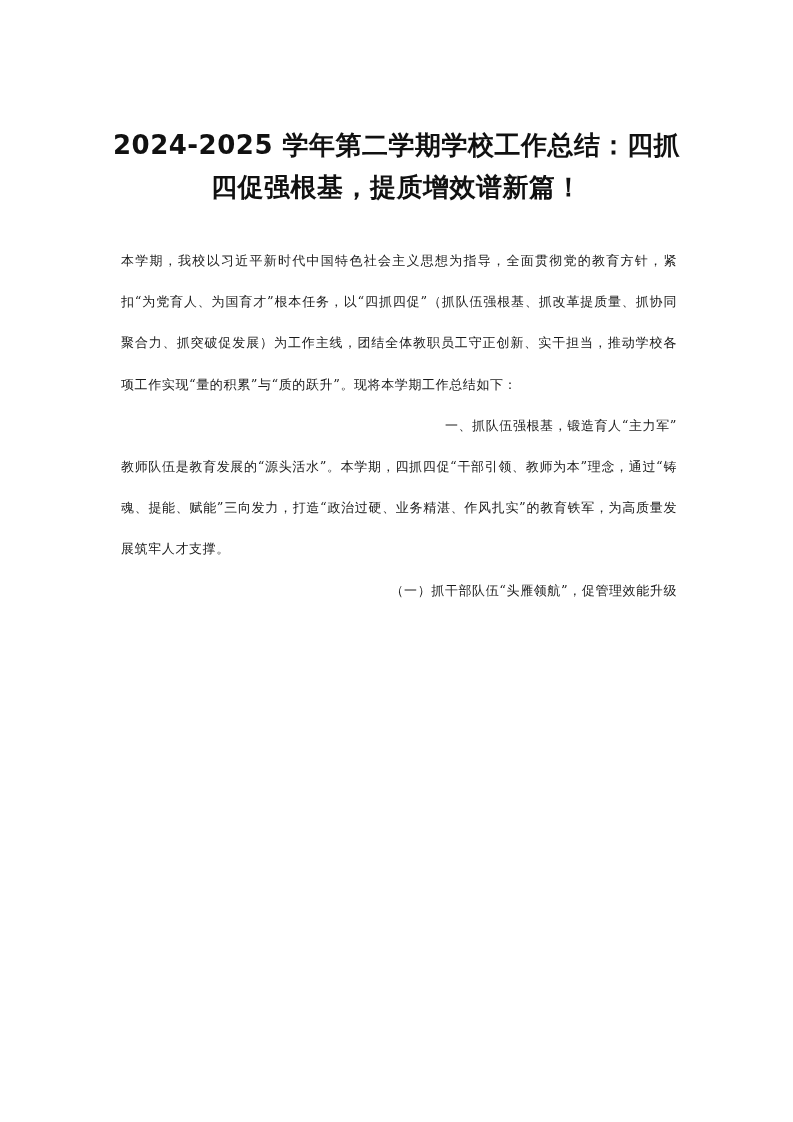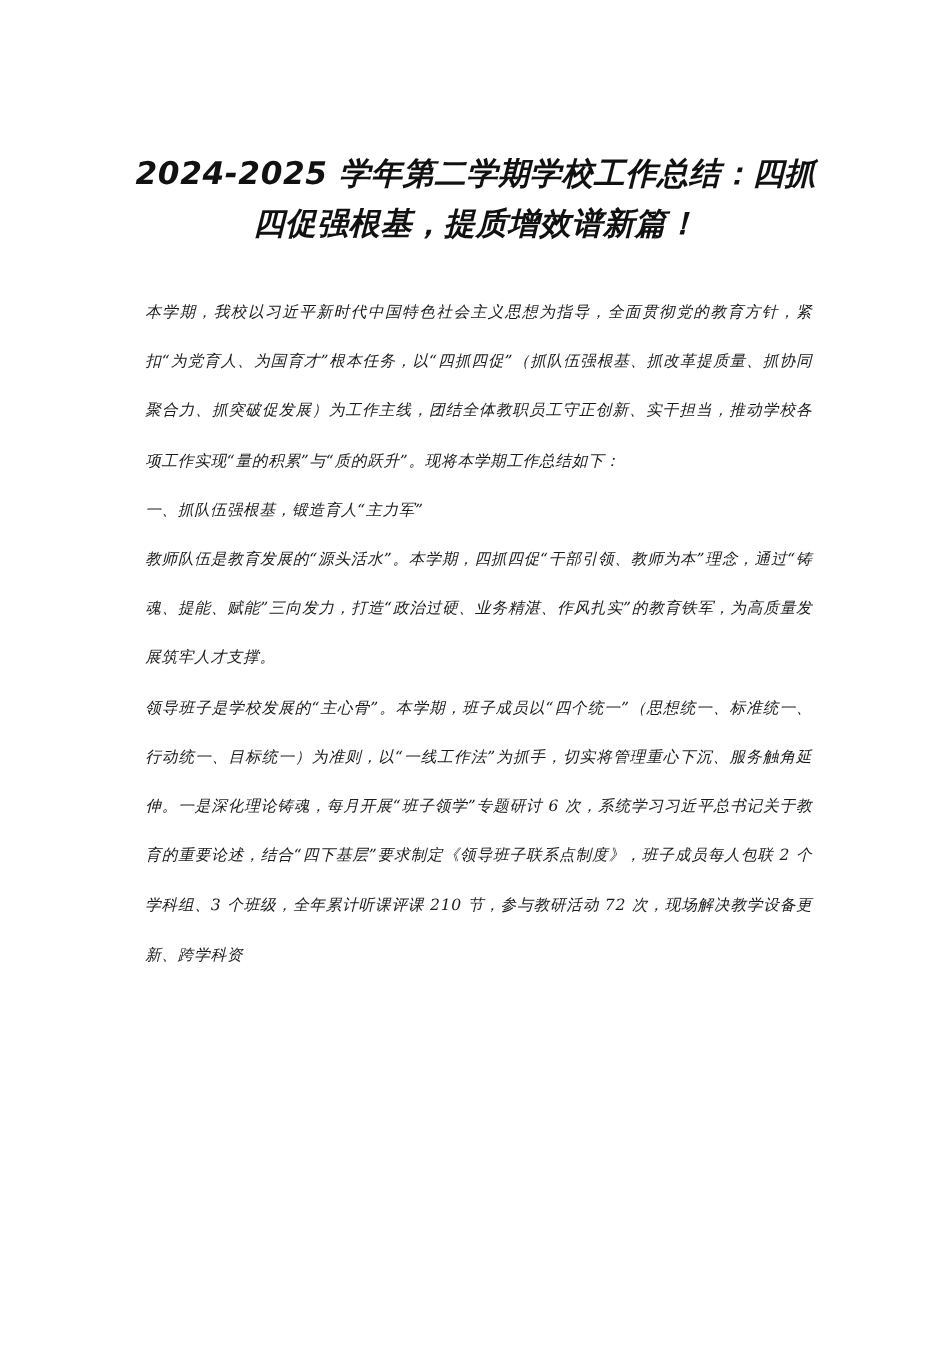--- a/index.html
+++ b/index.html
@@ -1,37 +1,37 @@
 <!DOCTYPE html>
 <html><head>
 <meta charset="utf-8">
 <style>
   html, body { margin: 0; padding: 0; background: #ffffff; }
   body { width: 793px; height: 1122px; position: relative; overflow: hidden; }
-  .page { position: absolute; left: 0; top: 0; width: 793px; height: 1065px; background: #fff; font-style: italic; }
+  .page { position: absolute; left: 0; top: 0; width: 793px; height: 1065px; background: #fff; }
   .title {
     position: absolute; left: 110px; width: 573px; top: 124px;
     text-align: center;
     font-family: "DejaVu Sans", "Liberation Sans", sans-serif;
     font-weight: bold; font-size: 26px; line-height: 42px; color: #111;
     letter-spacing: 0.5px;
   }
   .body {
     position: absolute; left: 121px; top: 240px; width: 556px;
     font-family: "DejaVu Serif", "Liberation Serif", serif;
     font-size: 13px; line-height: 41.2px; color: #1a1a1a;
     text-align: justify; letter-spacing: 0.6px;
   }
   .body p { margin: 0; }
-  .body p.h { text-align: left; }
+  .body p.h { text-align: right; }
 </style>
 </head>
 <body>
 
 <div class="page">
   <div class="title">2024-2025 学年第二学期学校工作总结：四抓四促强根基，提质增效谱新篇！</div>
   <div class="body">
     <p>本学期，我校以习近平新时代中国特色社会主义思想为指导，全面贯彻党的教育方针，紧扣“为党育人、为国育才”根本任务，以“四抓四促”（抓队伍强根基、抓改革提质量、抓协同聚合力、抓突破促发展）为工作主线，团结全体教职员工守正创新、实干担当，推动学校各项工作实现“量的积累”与“质的跃升”。现将本学期工作总结如下：</p>
     <p class="h">一、抓队伍强根基，锻造育人“主力军”</p>
     <p>教师队伍是教育发展的“源头活水”。本学期，四抓四促“干部引领、教师为本”理念，通过“铸魂、提能、赋能”三向发力，打造“政治过硬、业务精湛、作风扎实”的教育铁军，为高质量发展筑牢人才支撑。</p>
-    <p>领导班子是学校发展的“主心骨”。本学期，班子成员以“四个统一”（思想统一、标准统一、行动统一、目标统一）为准则，以“一线工作法”为抓手，切实将管理重心下沉、服务触角延伸。一是深化理论铸魂，每月开展“班子领学”专题研讨 6 次，系统学习习近平总书记关于教育的重要论述，结合“四下基层”要求制定《领导班子联系点制度》，班子成员每人包联 2 个学科组、3 个班级，全年累计听课评课 210 节，参与教研活动 72 次，现场解决教学设备更新、跨学科资</p>
+    <p class="h">（一）抓干部队伍“头雁领航”，促管理效能升级</p>
   </div>
 </div>
 
 </body></html>

